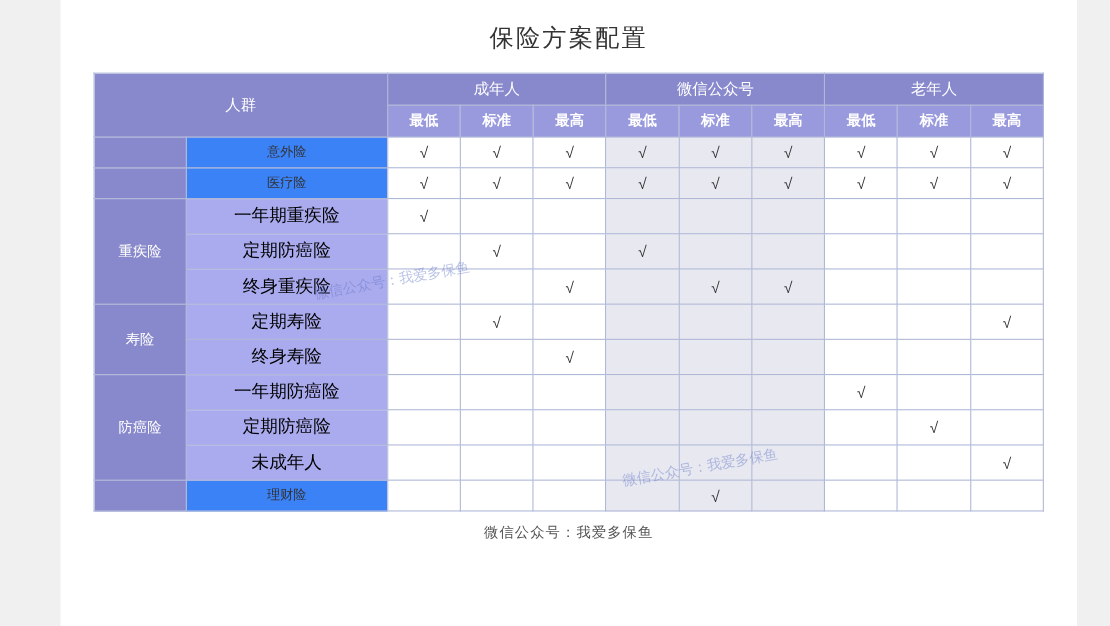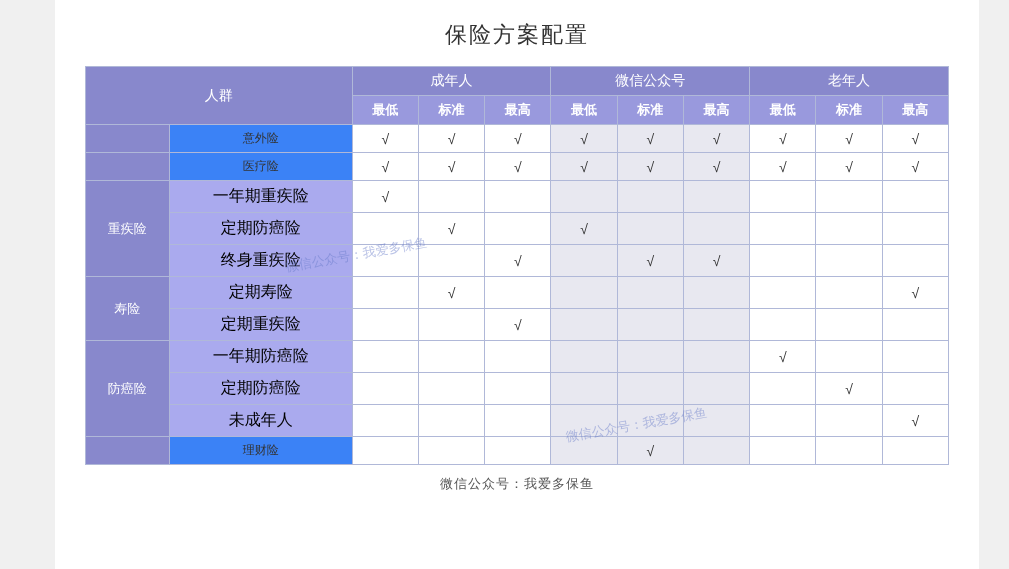--- a/index.html
+++ b/index.html
@@ -216,21 +216,21 @@
             <td class="cell-white"><span class="check">√</span></td>
             <td class="cell-white"></td>
             <td class="cell-gray"></td>
             <td class="cell-gray"></td>
             <td class="cell-gray"></td>
             <td class="cell-white"></td>
             <td class="cell-white"></td>
             <td class="cell-white"><span class="check">√</span></td>
           </tr>
           <tr>
-            <td class="cat-sub">定期重疾险</td>
+            <td class="cat-sub">终身寿险</td>
             <td class="cell-white"></td>
             <td class="cell-white"></td>
             <td class="cell-white"><span class="check">√</span></td>
             <td class="cell-gray"></td>
             <td class="cell-gray"></td>
             <td class="cell-gray"></td>
             <td class="cell-white"></td>
             <td class="cell-white"></td>
             <td class="cell-white"></td>
           </tr>

